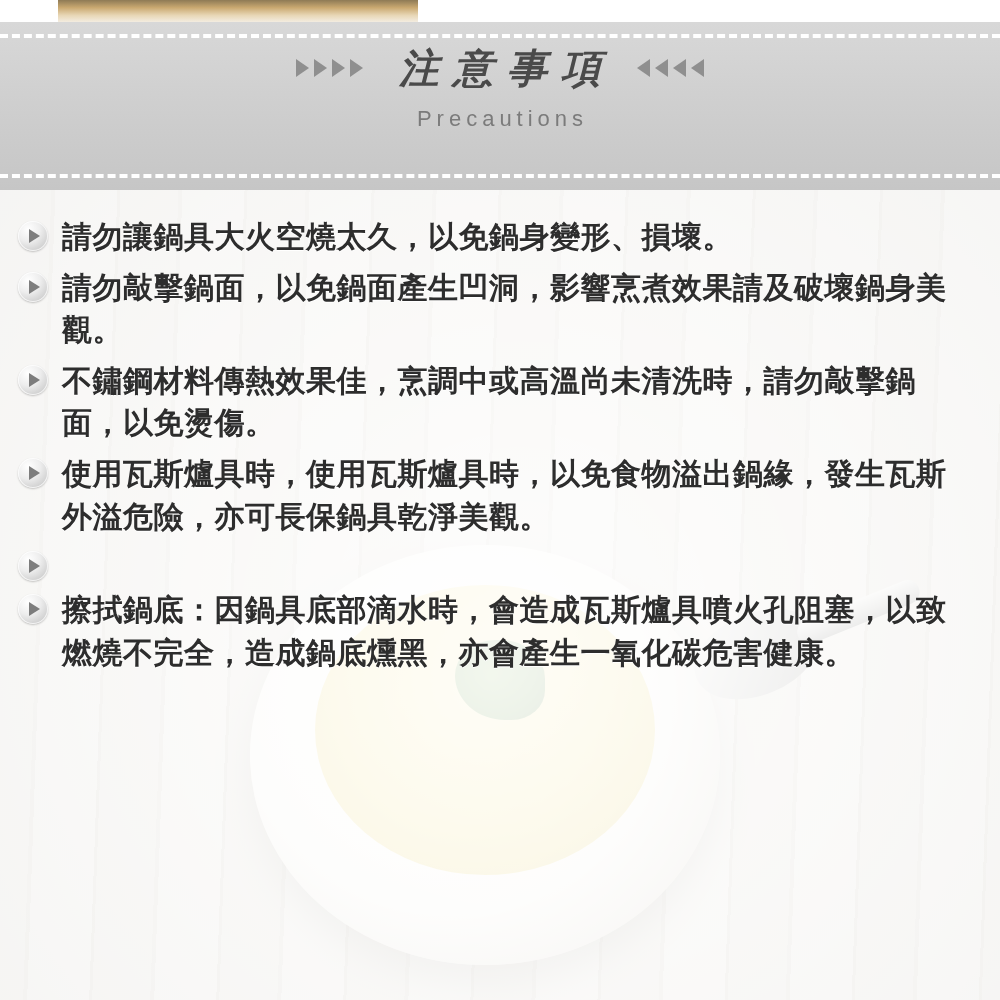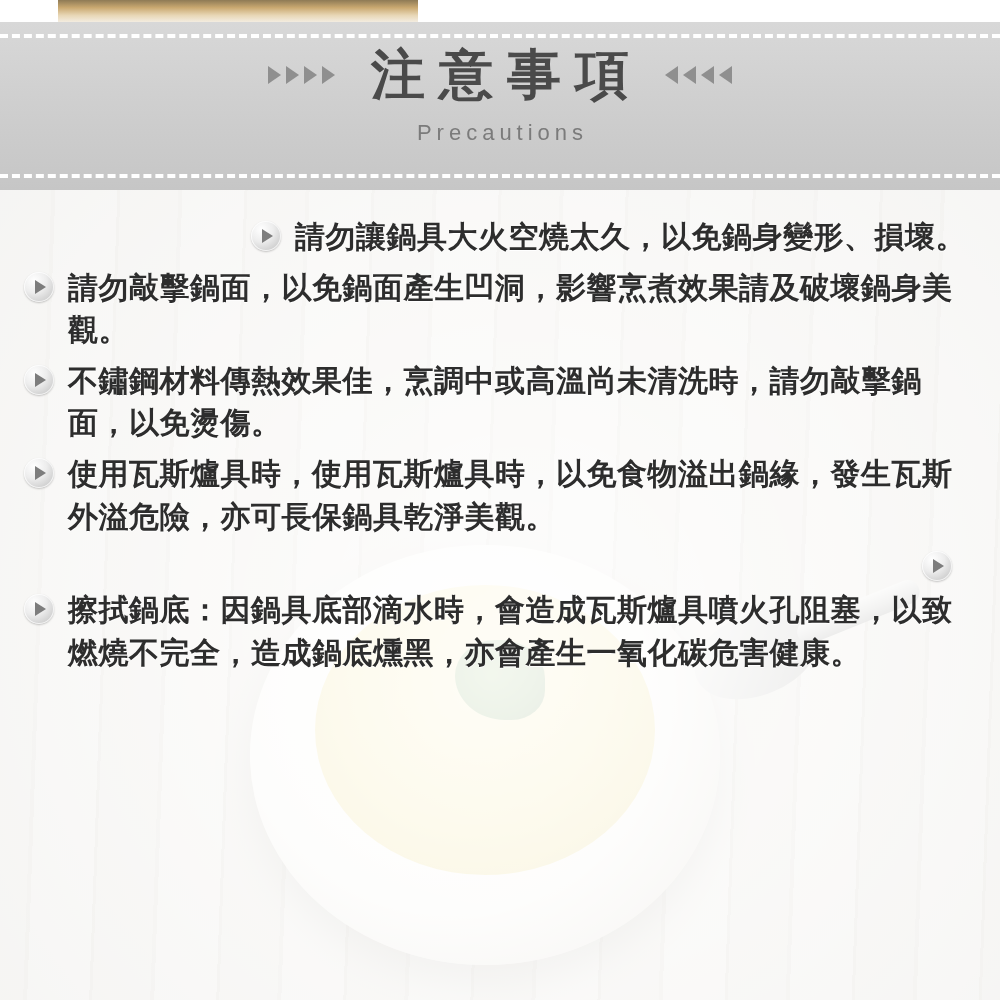--- a/index.html
+++ b/index.html
@@ -170,26 +170,27 @@
   .tri {
     width: 0; height: 0;
     border-top: 9px solid transparent;
     border-bottom: 9px solid transparent;
   }
   .tri-right { border-left: 13px solid #8f8f8f; }
   .tri-left  { border-right: 13px solid #8f8f8f; }
 
   #main-title {
     font-family: "DejaVu Sans", "Liberation Sans", sans-serif;
-    font-size: 54px;
+    font-size: 40px;
     font-weight: bold;
     letter-spacing: 14px;
     color: #4a4a4a;
     text-indent: 14px;
     line-height: 1;
+    font-style: italic;
   }
   #sub-title {
     margin-top: 18px;
     font-family: "Liberation Sans", sans-serif;
     font-size: 22px;
     letter-spacing: 5px;
     color: #7b7b7b;
     text-indent: 5px;
   }
 
@@ -197,23 +198,22 @@
   #content {
     position: absolute;
     left: 0;
     top: 216px;
     width: 1000px;
     z-index: 4;
   }
   .item {
     display: flex;
     align-items: flex-start;
-    padding: 0 34px 0 24px;
+    padding: 0 34px 0 18px;
     margin-bottom: 8px;
-    justify-content: flex-end;
   }
   .bullet {
     flex: 0 0 auto;
     width: 30px;
     height: 30px;
     margin-top: 5px;
     margin-right: 14px;
     border-radius: 50%;
     background: radial-gradient(circle at 34% 28%, #ffffff 0%, #ededed 42%, #cfcfcf 78%, #b4b4b4 100%);
     box-shadow: 0 1px 2px rgba(0,0,0,0.22), inset 0 0 0 1px rgba(255,255,255,0.75);

